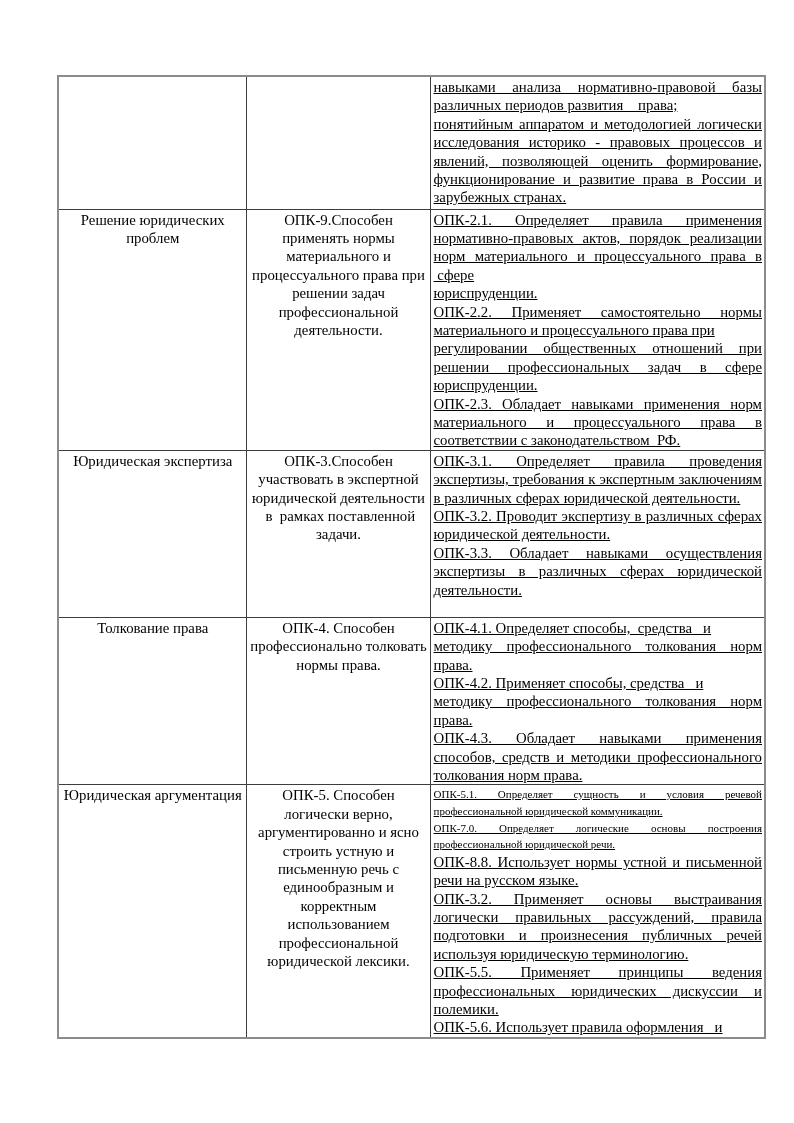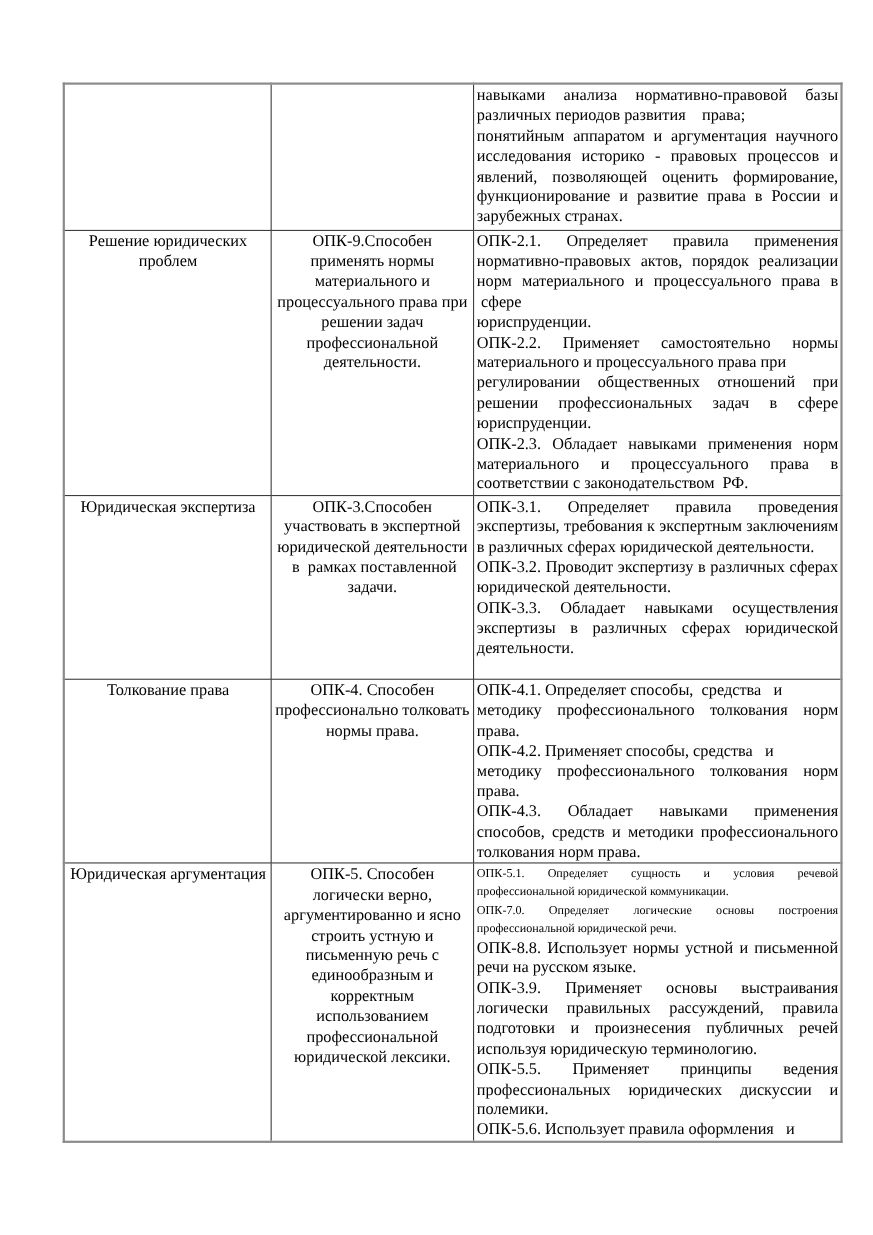--- a/index.html
+++ b/index.html
@@ -33,21 +33,21 @@
     border:1px solid var(--border-inner);
     vertical-align:top;
     font-size:14.8px;
     line-height:18.4px;
     padding:1px 2px 0 3px;
     overflow:hidden;
   }
   td.cell-category{text-align:center;padding-top:2px;margin-top:16px;}
   td.cell-competency{text-align:center;padding-top:2px;}
   td.cell-indicators{text-align:justify;}
-  td p{margin:0;text-align:justify;}
+  td p{margin:0;text-align:justify;text-decoration:underline;}
   td p.small{font-size:11px;line-height:16.6px;}
   
   tbody tr:nth-child(1){height:133px;}
   tbody tr:nth-child(2){height:240px;}
   tbody tr:nth-child(3){height:167px;padding-left:28px;}
   tbody tr:nth-child(4){height:166px;}
   tbody tr:nth-child(5){height:244px;padding-left:45px;}
 </style>
 </head>
 <body>
@@ -58,21 +58,21 @@
       <col style="width:188px">
       <col style="width:184px">
       <col style="width:335px">
     </colgroup>
     <tbody id="table-body">
         <tr>
     <td class="cell-category"></td>
     <td class="cell-competency"></td>
     <td class="cell-indicators">
             <p class="indicator">навыками анализа нормативно-правовой базы различных периодов развития &nbsp;&nbsp;&nbsp;права;</p>
-            <p class="indicator">понятийным аппаратом и аргументация научного исследования историко - правовых процессов и явлений, позволяющей оценить формирование, функционирование и развитие права в России и зарубежных странах.</p>
+            <p class="indicator">понятийным аппаратом и методологией логически исследования историко - правовых процессов и явлений, позволяющей оценить формирование, функционирование и развитие права в России и зарубежных странах.</p>
           </td>
   </tr>
         <tr>
     <td class="cell-category">Решение юридических проблем</td>
     <td class="cell-competency">ОПК-9.Способен применять нормы материального и процессуального права при решении задач профессиональной деятельности.</td>
     <td class="cell-indicators">
             <p class="indicator">ОПК-2.1. Определяет правила применения нормативно-правовых актов, порядок реализации норм материального и процессуального права в &nbsp;сфере<br>юриспруденции.</p>
             <p class="indicator">ОПК-2.2. Применяет самостоятельно нормы материального и процессуального права при<br>регулировании общественных отношений при решении профессиональных задач в сфере юриспруденции.</p>
             <p class="indicator">ОПК-2.3. Обладает навыками применения норм материального и процессуального права в соответствии с законодательством &nbsp;РФ.</p>
           </td>
@@ -95,20 +95,20 @@
             <p class="indicator">ОПК-4.3. Обладает навыками применения способов, средств и методики профессионального толкования норм права.</p>
           </td>
   </tr>
         <tr>
     <td class="cell-category">Юридическая аргументация</td>
     <td class="cell-competency">ОПК-5. Способен логически верно, аргументированно и ясно строить устную и письменную речь с единообразным и корректным использованием профессиональной юридической лексики.</td>
     <td class="cell-indicators">
             <p class="indicator small">ОПК-5.1. Определяет сущность и условия речевой профессиональной юридической коммуникации.</p>
             <p class="indicator small">ОПК-7.0. Определяет логические основы построения профессиональной юридической речи.</p>
             <p class="indicator">ОПК-8.8. Использует нормы устной и письменной речи на русском языке.</p>
-            <p class="indicator">ОПК-3.9. Применяет основы выстраивания логически правильных рассуждений, правила подготовки и произнесения публичных речей используя юридическую терминологию.</p>
+            <p class="indicator">ОПК-3.2. Применяет основы выстраивания логически правильных рассуждений, правила подготовки и произнесения публичных речей используя юридическую терминологию.</p>
             <p class="indicator">ОПК-5.5. Применяет принципы ведения профессиональных юридических дискуссии и полемики.</p>
             <p class="indicator">ОПК-5.6. Использует правила оформления &nbsp;&nbsp;и</p>
           </td>
   </tr>
       </tbody>
   </table>
 </div>
 
 </body></html>

